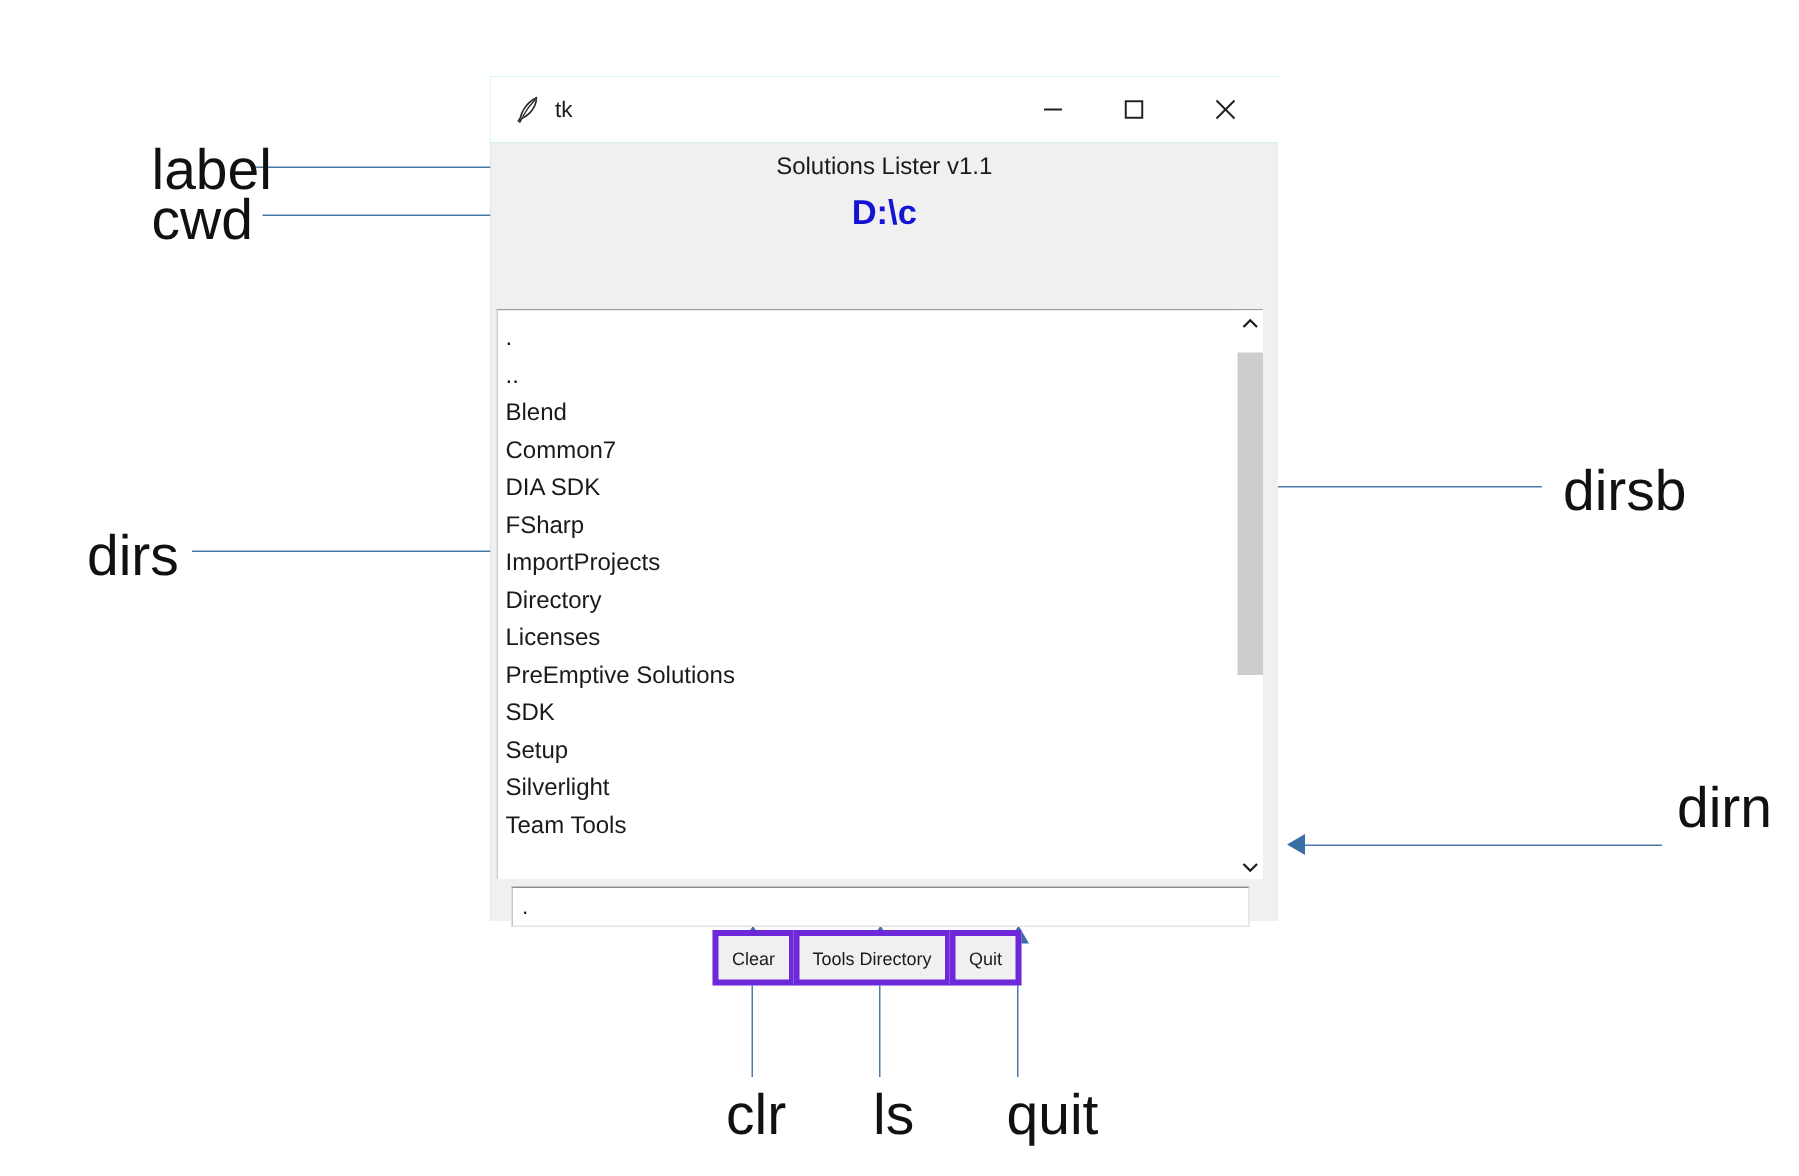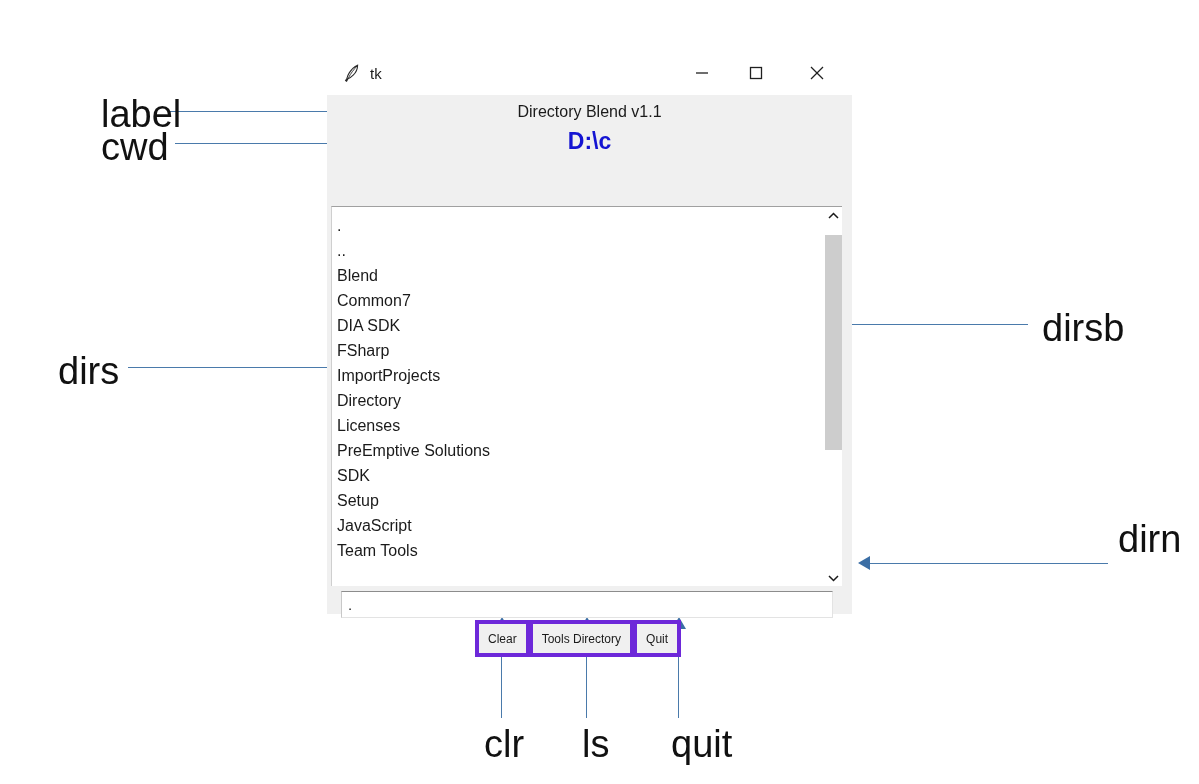--- a/index.html
+++ b/index.html
@@ -279,38 +279,38 @@
     <div class="winbtn" id="btn-close">
       <svg width="16" height="16" viewBox="0 0 16 16">
         <line x1="2" y1="2" x2="14" y2="14" stroke="#202020" stroke-width="1.3"></line>
         <line x1="14" y1="2" x2="2" y2="14" stroke="#202020" stroke-width="1.3"></line>
       </svg>
     </div>
   </div>
 
   <div id="client-area">
 
-    <div id="lbl-title">Directory Blend v1.1</div>
+    <div id="lbl-title">Solutions Lister v1.1</div>
     <div id="lbl-cwd">D:\c</div>
 
     <div id="list-wrap">
       <div id="dirs">
         <div class="dir-item">.</div>
         <div class="dir-item">..</div>
         <div class="dir-item">Blend</div>
         <div class="dir-item">Common7</div>
         <div class="dir-item">DIA SDK</div>
         <div class="dir-item">FSharp</div>
         <div class="dir-item">ImportProjects</div>
         <div class="dir-item">Directory</div>
         <div class="dir-item">Licenses</div>
         <div class="dir-item">PreEmptive Solutions</div>
         <div class="dir-item">SDK</div>
         <div class="dir-item">Setup</div>
-        <div class="dir-item">JavaScript</div>
+        <div class="dir-item">Silverlight</div>
         <div class="dir-item">Team Tools</div>
       </div>
 
       <div id="dirsb">
         <div id="sb-track"></div>
         <div id="sb-up">
           <svg width="11" height="8" viewBox="0 0 11 8">
             <polyline points="1,6 5.5,1.5 10,6" fill="none" stroke="#1a1a1a" stroke-width="1.5"></polyline>
           </svg>
         </div>

